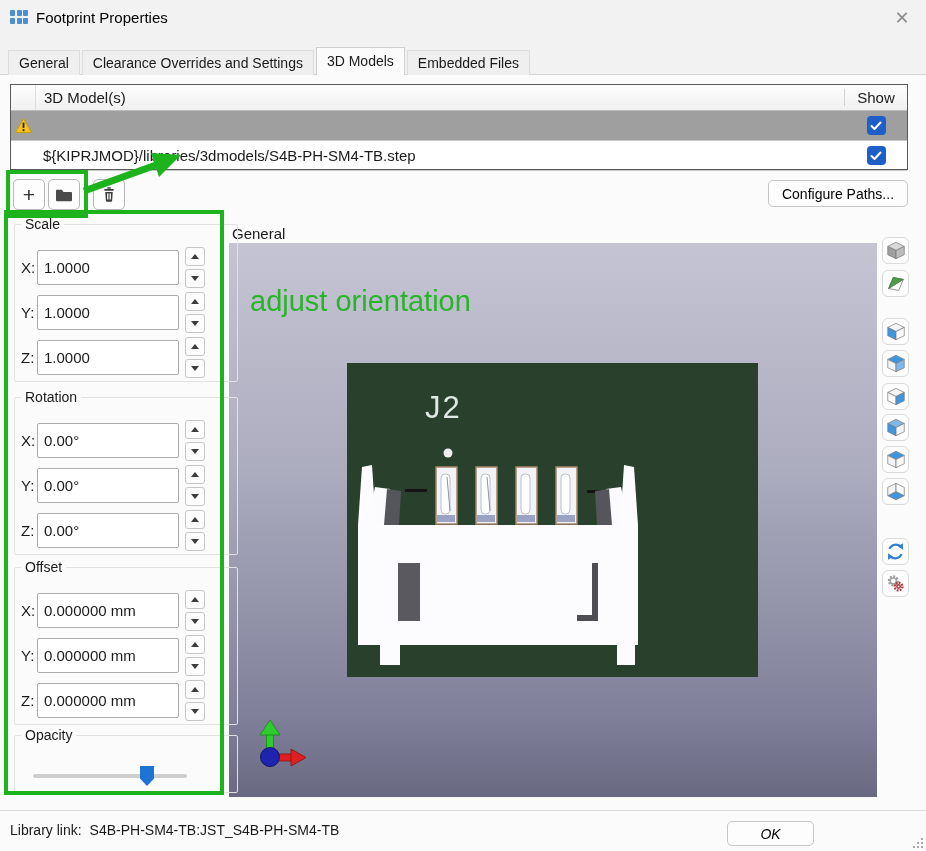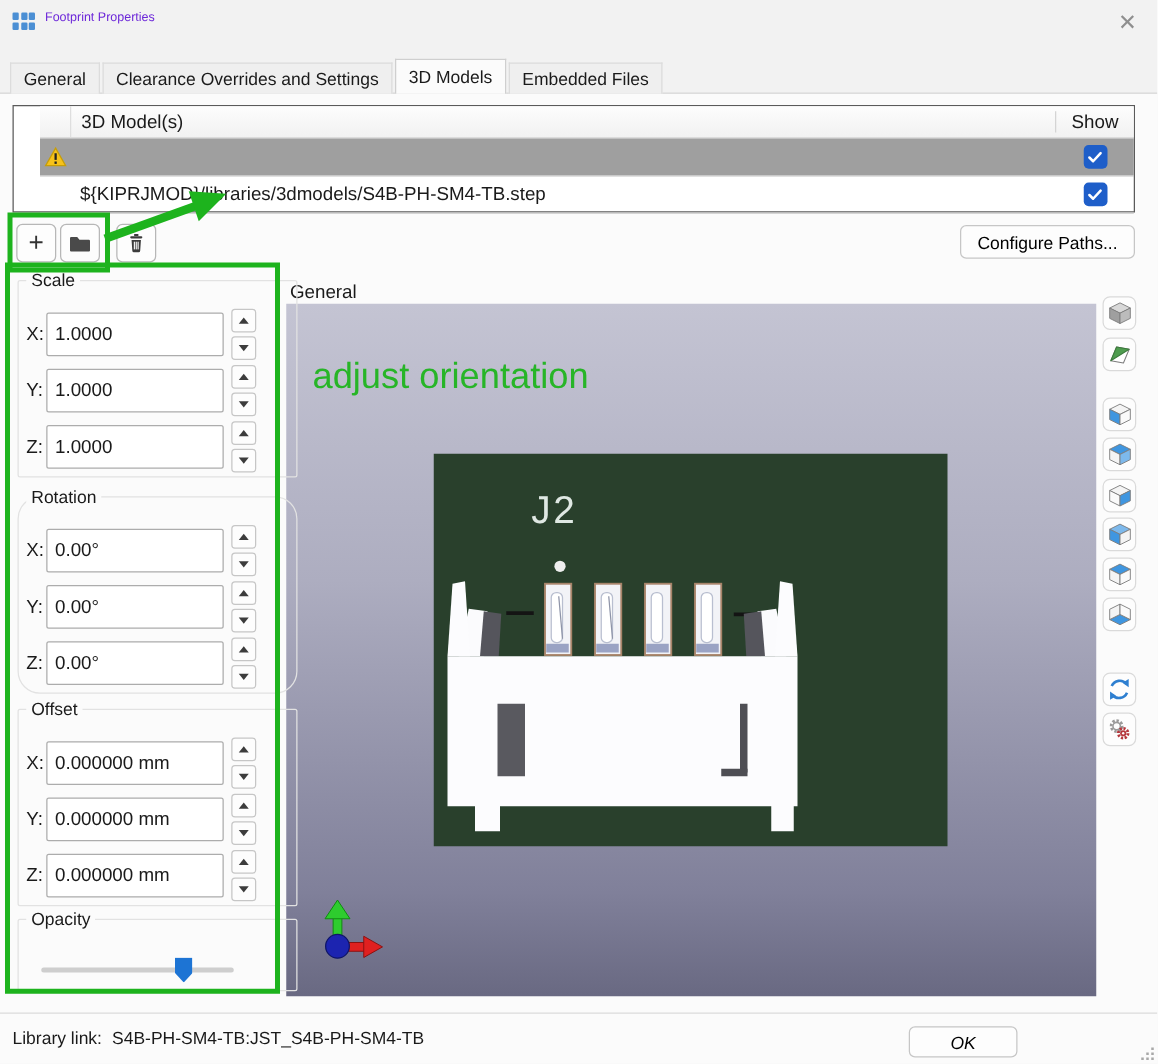--- a/index.html
+++ b/index.html
@@ -4,35 +4,35 @@
 <style>
   html,body{margin:0;padding:0;}
   #app{position:relative;width:926px;height:851px;background:#f2f2f2;
        font-family:"Liberation Sans",sans-serif;color:#1a1a1a;overflow:hidden;}
 
   
   .titlebar{position:absolute;left:0;top:0;width:926px;height:40px;}
   .app-icon{position:absolute;left:10px;top:10px;width:19px;height:15px;
     display:grid;grid-template-columns:repeat(3,5px);grid-template-rows:repeat(2,6px);gap:1.5px;}
   .app-icon span{background:#4b8fd4;border-radius:1px;}
-  .win-title{position:absolute;left:36px;top:9px;font-size:10px;color:#6d28d9;}
+  .win-title{position:absolute;left:36px;top:9px;font-size:15px;color:#000000;}
   .win-close{position:absolute;right:10px;top:5px;width:28px;height:26px;border:none;background:none;
     font-size:18px;color:#8f8f8f;cursor:pointer;line-height:26px;text-align:center;padding:0;}
 
   
   .tabbar{position:absolute;left:8px;top:47px;height:28px;display:flex;align-items:flex-end;z-index:3;}
   .tab{box-sizing:border-box;height:25px;padding:0 10px;font-size:14px;line-height:24px;
     background:#efefef;border:1px solid #dcdcdc;border-bottom:none;margin-right:2px;cursor:pointer;white-space:nowrap;}
   .tab.active{height:28px;line-height:27px;background:#fbfbfb;border:1px solid #cfcfcf;border-bottom:none;}
   .content-bg{position:absolute;left:0;top:74px;width:926px;height:777px;background:#fbfbfb;
     border-top:1px solid #d4d4d4;box-sizing:border-box;}
 
   
   .model-table{position:absolute;left:10px;top:84px;width:898px;height:86px;background:#fff;
-    border:1px solid #5a5a5a;box-sizing:border-box;z-index:2;padding-left:21px;}
+    border:1px solid #5a5a5a;box-sizing:border-box;z-index:2;}
   .mt-header{display:flex;height:25px;background:linear-gradient(#fdfdfd,#f1f1f1);
     border-bottom:1px solid #bdbdbd;font-size:15px;align-items:center;}
   .mt-col-icon{width:24px;height:100%;border-right:1px solid #dedede;}
   .mt-col-model{flex:1;padding-left:8px;}
   .mt-col-show{width:62px;text-align:center;border-left:1px solid #d4d4d4;}
   .mt-row{display:flex;height:29px;align-items:center;border-bottom:1px solid #c9c9c9;font-size:15px;}
   .mt-row.selected{background:#9f9f9f;}
   .mt-row .c-icon{width:24px;display:flex;justify-content:center;}
   .mt-row .c-path{flex:1;padding-left:8px;white-space:nowrap;overflow:hidden;}
   .mt-row .c-show{width:62px;display:flex;justify-content:center;}
@@ -47,21 +47,21 @@
   #btn-folder{left:48px;}
   #btn-trash{left:93px;}
   .cfg-btn{position:absolute;left:768px;top:180px;width:140px;height:27px;background:#fdfdfd;
     border:1px solid #c6c6c6;border-radius:5px;font-size:14px;font-family:inherit;cursor:pointer;}
 
   
   .group{position:absolute;left:14px;width:224px;border:1px solid #e2e2e2;border-radius:2px;
     box-sizing:border-box;z-index:2;}
   .group-title{position:absolute;top:-9px;left:6px;background:#fbfbfb;padding:0 4px;font-size:14px;}
   #grp-scale{top:224px;height:158px;}
-  #grp-rot{top:397px;height:158px;border-radius:18px;}
+  #grp-rot{top:397px;height:158px;}
   #grp-off{top:567px;height:158px;}
   #grp-op{top:735px;height:58px;}
   .srow{position:absolute;left:6px;display:flex;align-items:center;width:184px;}
   .srow .lbl{width:22px;font-size:15px;}
   .srow input{width:128px;height:25px;border:1px solid #acacac;border-radius:2px;font-size:15px;
     font-family:inherit;padding:4px 6px;color:#1a1a1a;background:#fff;}
   .spin{display:flex;flex-direction:column;gap:3px;margin-left:6px;}
   .spin button{width:20px;height:19px;background:#fdfdfd;border:1px solid #c6c6c6;border-radius:3px;
     display:flex;align-items:center;justify-content:center;cursor:pointer;padding:0;}
   .tri-up{width:0;height:0;border-left:4px solid transparent;border-right:4px solid transparent;

